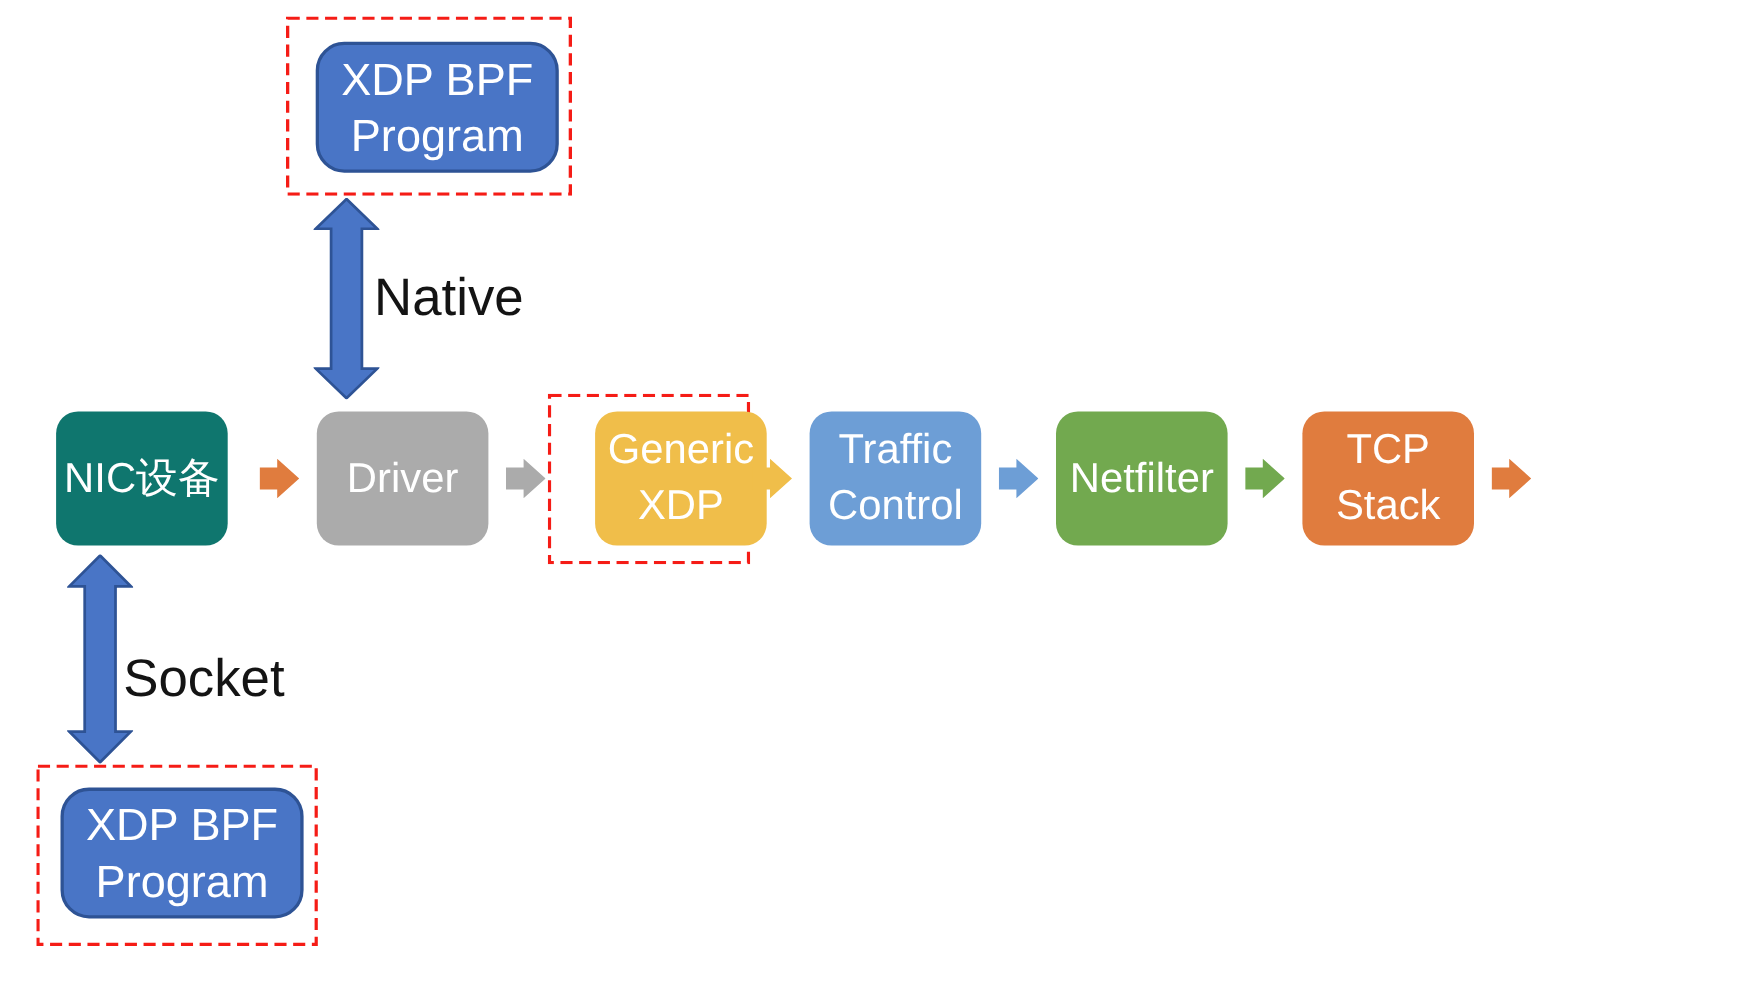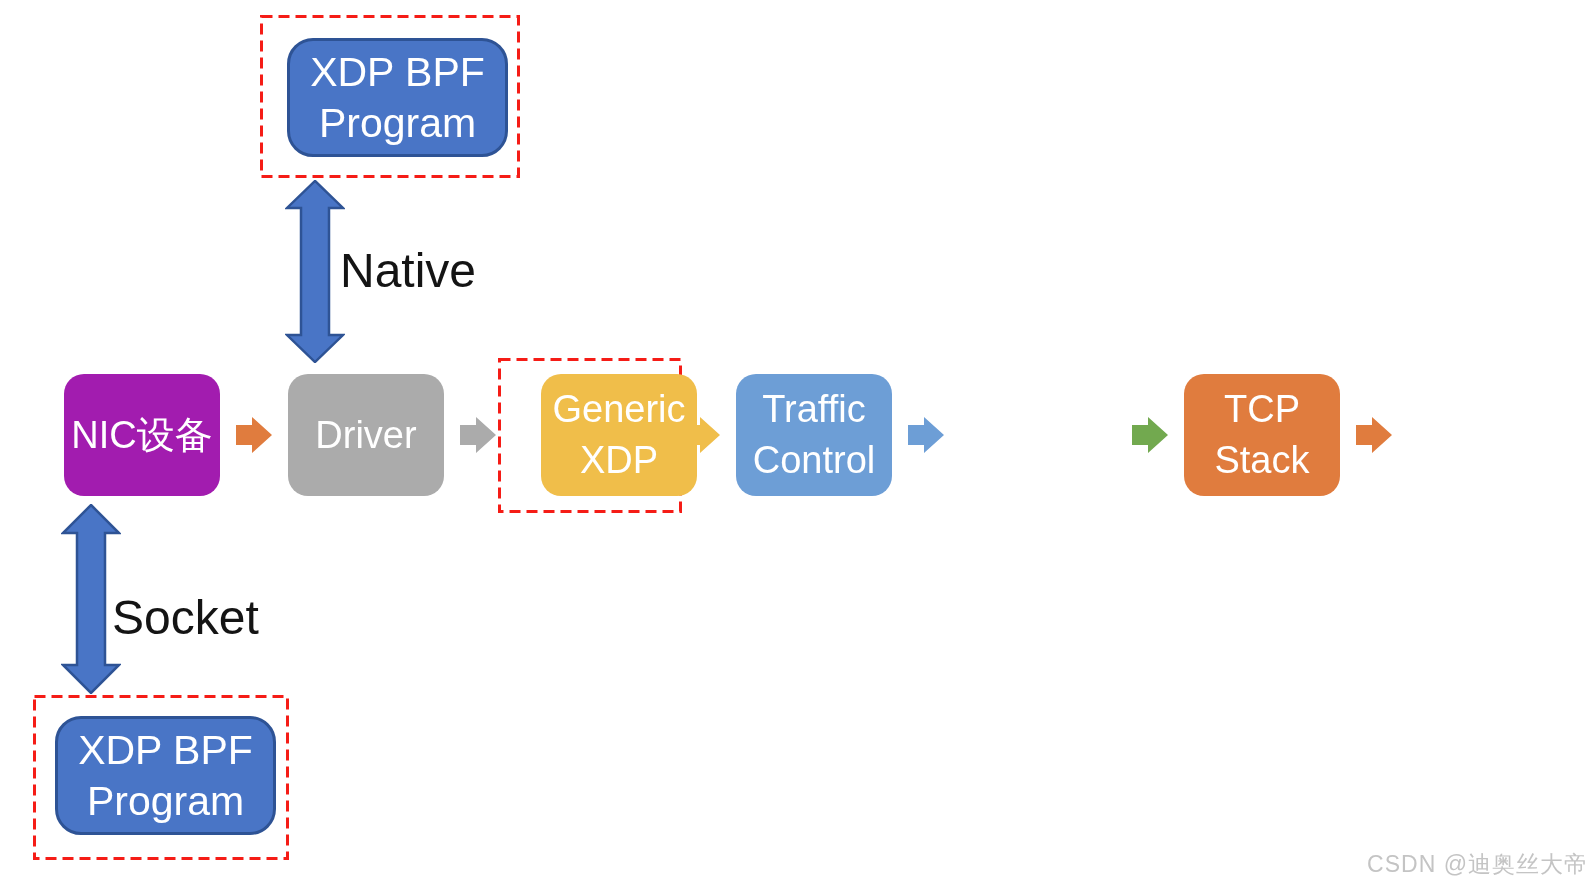--- a/index.html
+++ b/index.html
@@ -60,21 +60,21 @@
   </div>
   <div class="bpfnode top" style="background-color: rgb(73, 117, 198);">XDP BPF Program</div>
 
   <div class="darrow native">
     <svg viewBox="0 0 60 190" preserveAspectRatio="none" stroke="#2E5395">
       <polygon points="30,1 58,29 44,29 44,161 58,161 30,189 2,161 16,161 16,29 2,29" stroke-width="2.5" fill="#4975C6"></polygon>
     </svg>
   </div>
   <div class="modelabel native">Native</div>
 
-  <div class="fnode" style="left: 64px; background-color: #a21caf;">NIC设备</div>
+  <div class="fnode" style="left: 51px; background-color: #0f766e;">NIC设备</div>
 
   <div class="farrow" style="left:236px">
     <svg viewBox="0 0 36 36">
         <polygon points="0,8 16,8 16,0 36,18 16,36 16,28 0,28" fill="#E07C3E"></polygon>
       </svg>
   </div>
 
   <div class="fnode" style="left: 288px; background-color: rgb(171, 171, 171);">Driver</div>
 
   <div class="farrow" style="left:460px">
@@ -97,20 +97,21 @@
   </div>
 
   <div class="fnode" style="left: 736px; background-color: rgb(109, 158, 214);">Traffic Control</div>
 
   <div class="farrow" style="left:908px">
     <svg viewBox="0 0 36 36">
         <polygon points="0,8 16,8 16,0 36,18 16,36 16,28 0,28" fill="#6D9ED6"></polygon>
       </svg>
   </div>
 
+  <div class="fnode" style="left: 960px; background-color: rgb(114, 169, 79);">Netfilter</div>
 
   <div class="farrow" style="left:1132px">
     <svg viewBox="0 0 36 36">
         <polygon points="0,8 16,8 16,0 36,18 16,36 16,28 0,28" fill="#72A94F"></polygon>
       </svg>
   </div>
 
   <div class="fnode" style="left: 1184px; background-color: rgb(224, 124, 62);">TCP Stack</div>
 
   <div class="farrow" style="left:1356px">
@@ -127,15 +128,14 @@
   </div>
   <div class="modelabel offload">Socket</div>
 
   <div class="dashedbox dash-bottom">
     <svg viewBox="0 0 256 165" preserveAspectRatio="none">
       <rect x="1.5" y="1.5" width="253" height="162" fill="none" stroke-width="3" stroke-dasharray="11 6" stroke="#F51C16"></rect>
     </svg>
   </div>
   <div class="bpfnode bottom" style="background-color: rgb(73, 117, 198);">XDP BPF Program</div>
 
-  <div class="watermark">CSDN @迪奥丝大帝</div>
 
 </div>
 
 </body></html>

